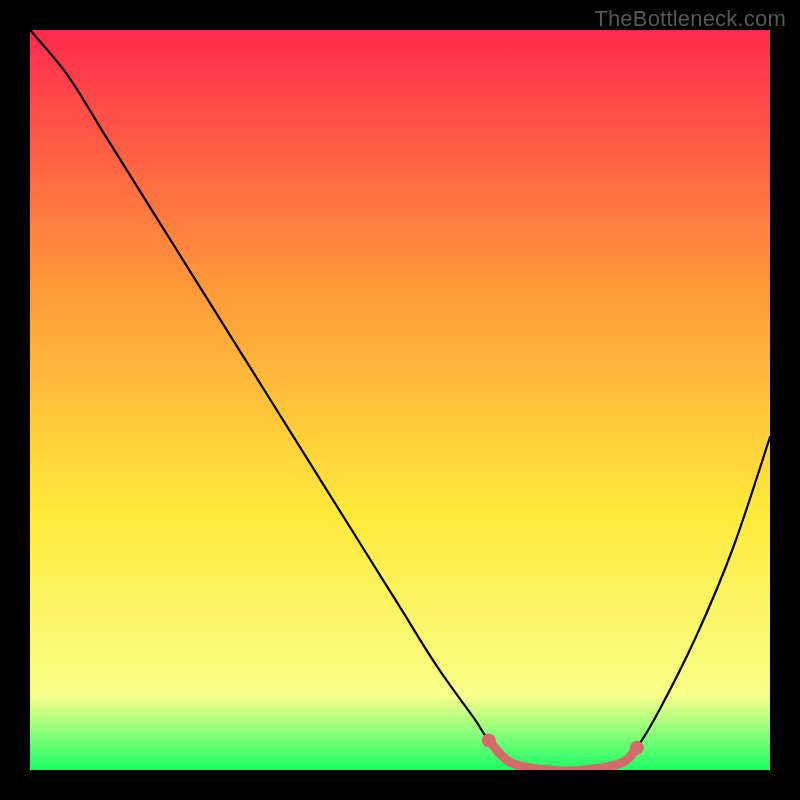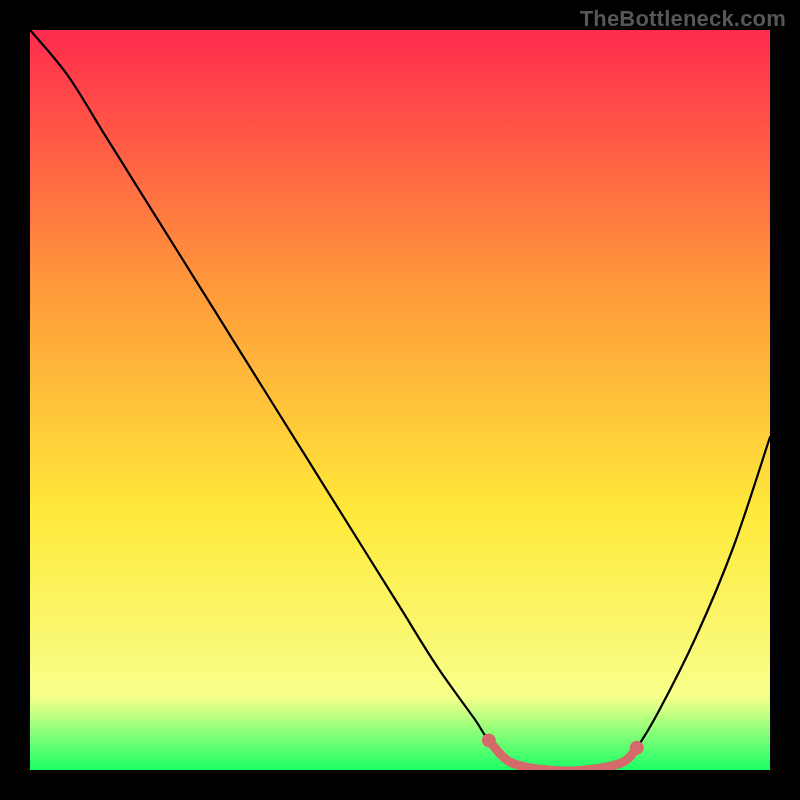--- a/index.html
+++ b/index.html
@@ -9,21 +9,21 @@
     width: 800px;
     height: 800px;
     background: #000;
   }
   .watermark {
     position: absolute;
     top: 6px;
     right: 14px;
     font-family: Arial, Helvetica, sans-serif;
     font-size: 22px;
-    font-weight: 700;
+    font-weight: 400;
     color: #575757;
     letter-spacing: 0.2px;
     z-index: 10;
   }
   .plot-area {
     position: absolute;
     left: 30px;
     top: 30px;
     width: 740px;
     height: 740px;

